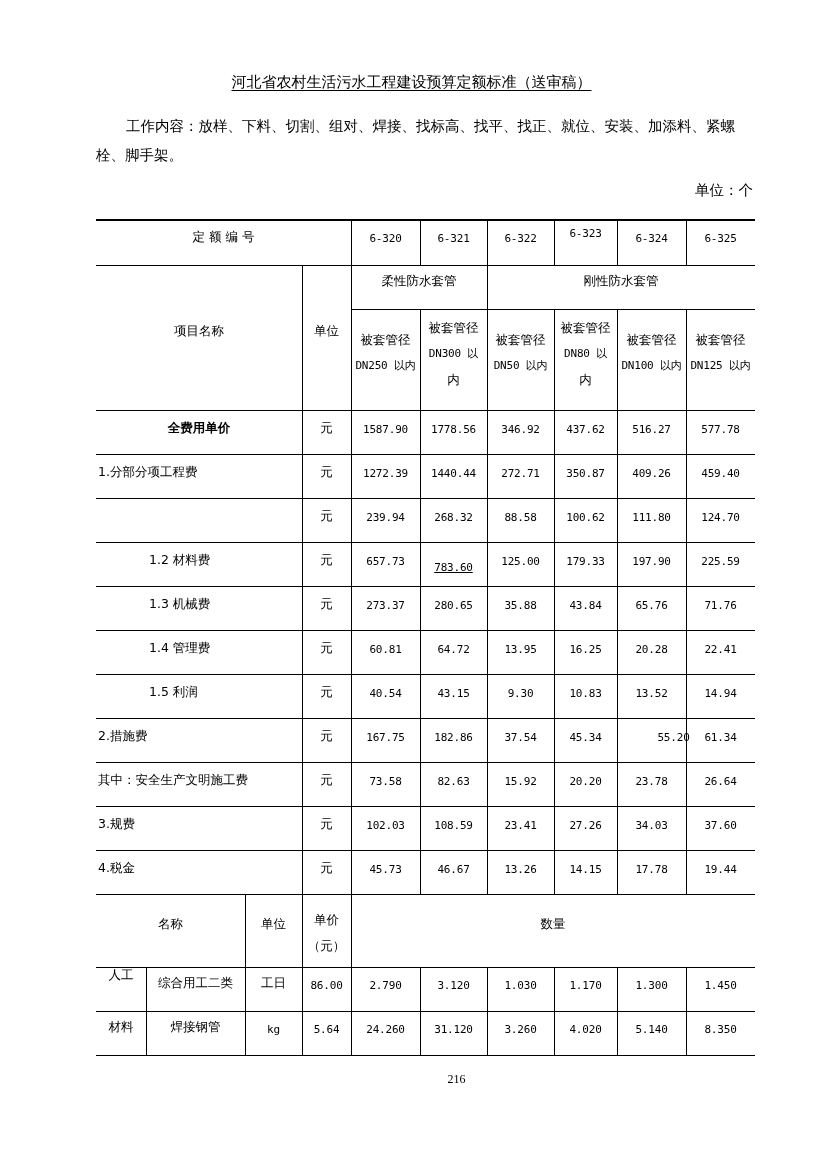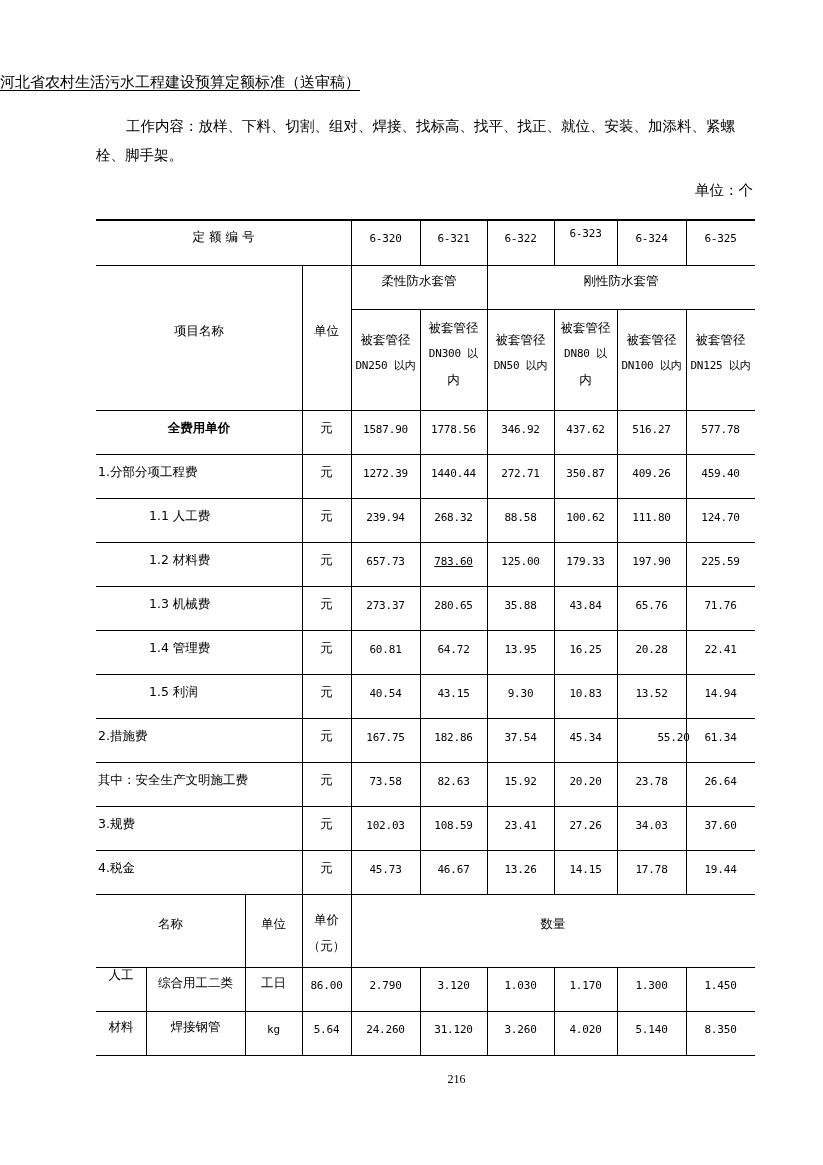--- a/index.html
+++ b/index.html
@@ -3,21 +3,21 @@
 <meta charset="utf-8">
 <style>
   html, body { margin: 0; padding: 0; background: #ffffff; }
   body {
     width: 823px; height: 1165px; position: relative; overflow: hidden;
     font-family: "DejaVu Sans", "Liberation Sans", sans-serif;
     color: #000;
   }
   .title {
     position: absolute; left: 0; width: 823px; top: 73px;
-    font-size: 15px;
+    text-align: center; font-size: 15px;
   }
   .title span { text-decoration: underline; text-underline-offset: 3px; }
   .work {
     position: absolute; left: 96px; width: 660px; top: 112px;
     font-size: 14.5px; line-height: 29px; text-indent: 30px;
   }
   .unit-line {
     position: absolute; right: 70px; top: 181px; font-size: 14.5px;
   }
   .grid { position: absolute; left: 0; top: 0; width: 823px; height: 935px; }
@@ -129,32 +129,31 @@
     <div class="cell num" style="left: 617px; width: 69px; top: 410px; height: 44px; padding-top: 13px;">516.27</div>
     <div class="cell num" style="left: 686px; width: 69px; top: 410px; height: 44px; padding-top: 13px;">577.78</div>
     <div class="cell left" style="left: 96px; width: 206px; top: 454px; height: 44px; padding-top: 10px; padding-left: 2px;">1.分部分项工程费</div>
     <div class="cell " style="left: 302px; width: 49px; top: 454px; height: 44px; padding-top: 10px;">元</div>
     <div class="cell num" style="left: 351px; width: 69px; top: 454px; height: 44px; padding-top: 13px;">1272.39</div>
     <div class="cell num" style="left: 420px; width: 67px; top: 454px; height: 44px; padding-top: 13px;">1440.44</div>
     <div class="cell num" style="left: 487px; width: 67px; top: 454px; height: 44px; padding-top: 13px;">272.71</div>
     <div class="cell num" style="left: 554px; width: 63px; top: 454px; height: 44px; padding-top: 13px;">350.87</div>
     <div class="cell num" style="left: 617px; width: 69px; top: 454px; height: 44px; padding-top: 13px;">409.26</div>
     <div class="cell num" style="left: 686px; width: 69px; top: 454px; height: 44px; padding-top: 13px;">459.40</div>
-    <div class="cell left" style="left: 96px; width: 206px; top: 498px; height: 44px; padding-top: 10px; padding-left: 53px;">1.1 人工费</div>
     <div class="cell " style="left: 302px; width: 49px; top: 498px; height: 44px; padding-top: 10px;">元</div>
     <div class="cell num" style="left: 351px; width: 69px; top: 498px; height: 44px; padding-top: 13px;">239.94</div>
     <div class="cell num" style="left: 420px; width: 67px; top: 498px; height: 44px; padding-top: 13px;">268.32</div>
     <div class="cell num" style="left: 487px; width: 67px; top: 498px; height: 44px; padding-top: 13px;">88.58</div>
     <div class="cell num" style="left: 554px; width: 63px; top: 498px; height: 44px; padding-top: 13px;">100.62</div>
     <div class="cell num" style="left: 617px; width: 69px; top: 498px; height: 44px; padding-top: 13px;">111.80</div>
     <div class="cell num" style="left: 686px; width: 69px; top: 498px; height: 44px; padding-top: 13px;">124.70</div>
     <div class="cell left" style="left: 96px; width: 206px; top: 542px; height: 44px; padding-top: 10px; padding-left: 53px;">1.2 材料费</div>
     <div class="cell " style="left: 302px; width: 49px; top: 542px; height: 44px; padding-top: 10px;">元</div>
     <div class="cell num" style="left: 351px; width: 69px; top: 542px; height: 44px; padding-top: 13px;">657.73</div>
-    <div class="cell num" style="left: 420px; width: 67px; top: 542px; height: 44px; padding-top: 13px; text-decoration: underline;">783.60</div>
+    <div class="cell num" style="left: 420px; width: 67px; top: 542px; height: 44px; padding-top: 19px; text-decoration: underline;">783.60</div>
     <div class="cell num" style="left: 487px; width: 67px; top: 542px; height: 44px; padding-top: 13px;">125.00</div>
     <div class="cell num" style="left: 554px; width: 63px; top: 542px; height: 44px; padding-top: 13px;">179.33</div>
     <div class="cell num" style="left: 617px; width: 69px; top: 542px; height: 44px; padding-top: 13px;">197.90</div>
     <div class="cell num" style="left: 686px; width: 69px; top: 542px; height: 44px; padding-top: 13px;">225.59</div>
     <div class="cell left" style="left: 96px; width: 206px; top: 586px; height: 44px; padding-top: 10px; padding-left: 53px;">1.3 机械费</div>
     <div class="cell " style="left: 302px; width: 49px; top: 586px; height: 44px; padding-top: 10px;">元</div>
     <div class="cell num" style="left: 351px; width: 69px; top: 586px; height: 44px; padding-top: 13px;">273.37</div>
     <div class="cell num" style="left: 420px; width: 67px; top: 586px; height: 44px; padding-top: 13px;">280.65</div>
     <div class="cell num" style="left: 487px; width: 67px; top: 586px; height: 44px; padding-top: 13px;">35.88</div>
     <div class="cell num" style="left: 554px; width: 63px; top: 586px; height: 44px; padding-top: 13px;">43.84</div>

